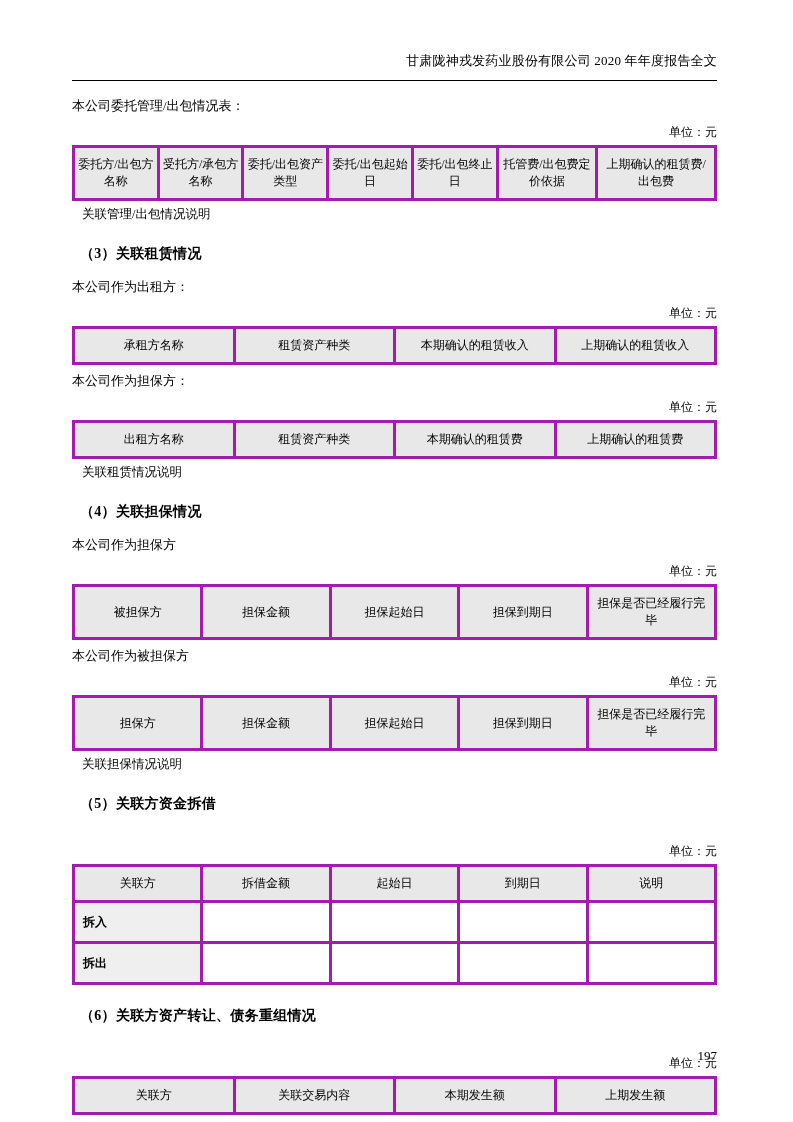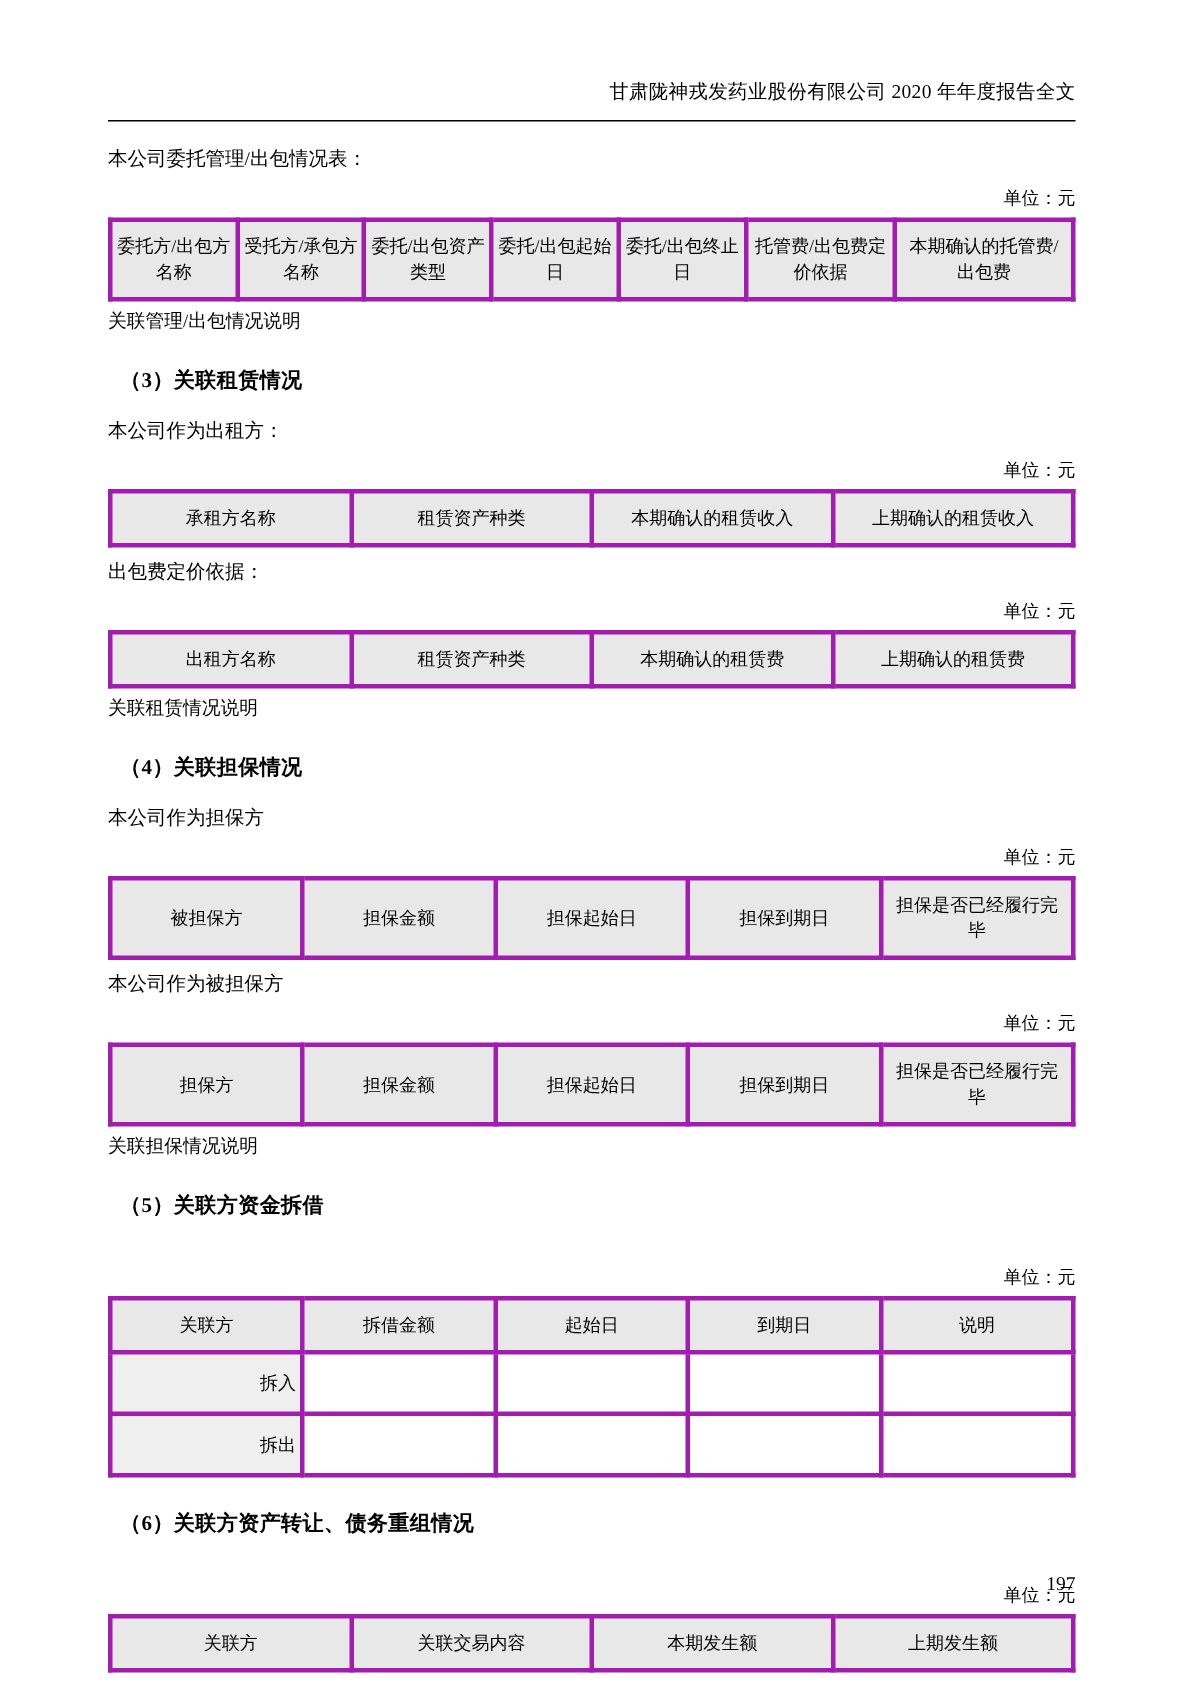--- a/index.html
+++ b/index.html
@@ -70,28 +70,29 @@
     padding: 8px 3px;
     text-align: center;
     vertical-align: middle;
     word-break: break-all;
   }
   table.grid td.head {
     background: #e8e8e8;
   }
   table.grid td.rowlabel {
     background: #efefef;
-    text-align: right;
+    text-align: left;
     padding-left: 8px;
     height: 22px;
+    font-weight: bold;
   }
   .note {
     font-size: 12.5px;
     line-height: 18px;
-    margin: 4px 0 2px 0;
+    margin: 4px 0 2px 10px;
   }
   .spacer-sm { height: 8px; }
   .page-number {
     position: absolute;
     bottom: 58px;
     right: 72px;
     font-size: 13px;
   }
 </style>
 </head>
@@ -119,21 +120,21 @@
         <col style="width:18.5%">
       </colgroup>
       <tbody>
           <tr>
         <td class="head">委托方/出包方名称</td>
         <td class="head">受托方/承包方名称</td>
         <td class="head">委托/出包资产类型</td>
         <td class="head">委托/出包起始日</td>
         <td class="head">委托/出包终止日</td>
         <td class="head">托管费/出包费定价依据</td>
-        <td class="head">本期确认的托管费/出包费</td>
+        <td class="head">上期确认的租赁费/出包费</td>
       </tr>
     </tbody>
       </table>
 
     <div class="note">关联管理/出包情况说明</div>
 
     <h3 class="section">（3）关联租赁情况</h3>
 
     <div class="para">本公司作为出租方：</div>
 
@@ -149,21 +150,21 @@
       <tbody>
           <tr>
         <td class="head">承租方名称</td>
         <td class="head">租赁资产种类</td>
         <td class="head">本期确认的租赁收入</td>
         <td class="head">上期确认的租赁收入</td>
       </tr>
     </tbody>
       </table>
 
-    <div class="para">出包费定价依据：</div>
+    <div class="para">本公司作为担保方：</div>
 
     <div class="unit">单位：元</div>
 
     <table class="grid">
       <colgroup>
         <col style="width:25%">
         <col style="width:25%">
         <col style="width:25%">
         <col style="width:25%">
       </colgroup>

